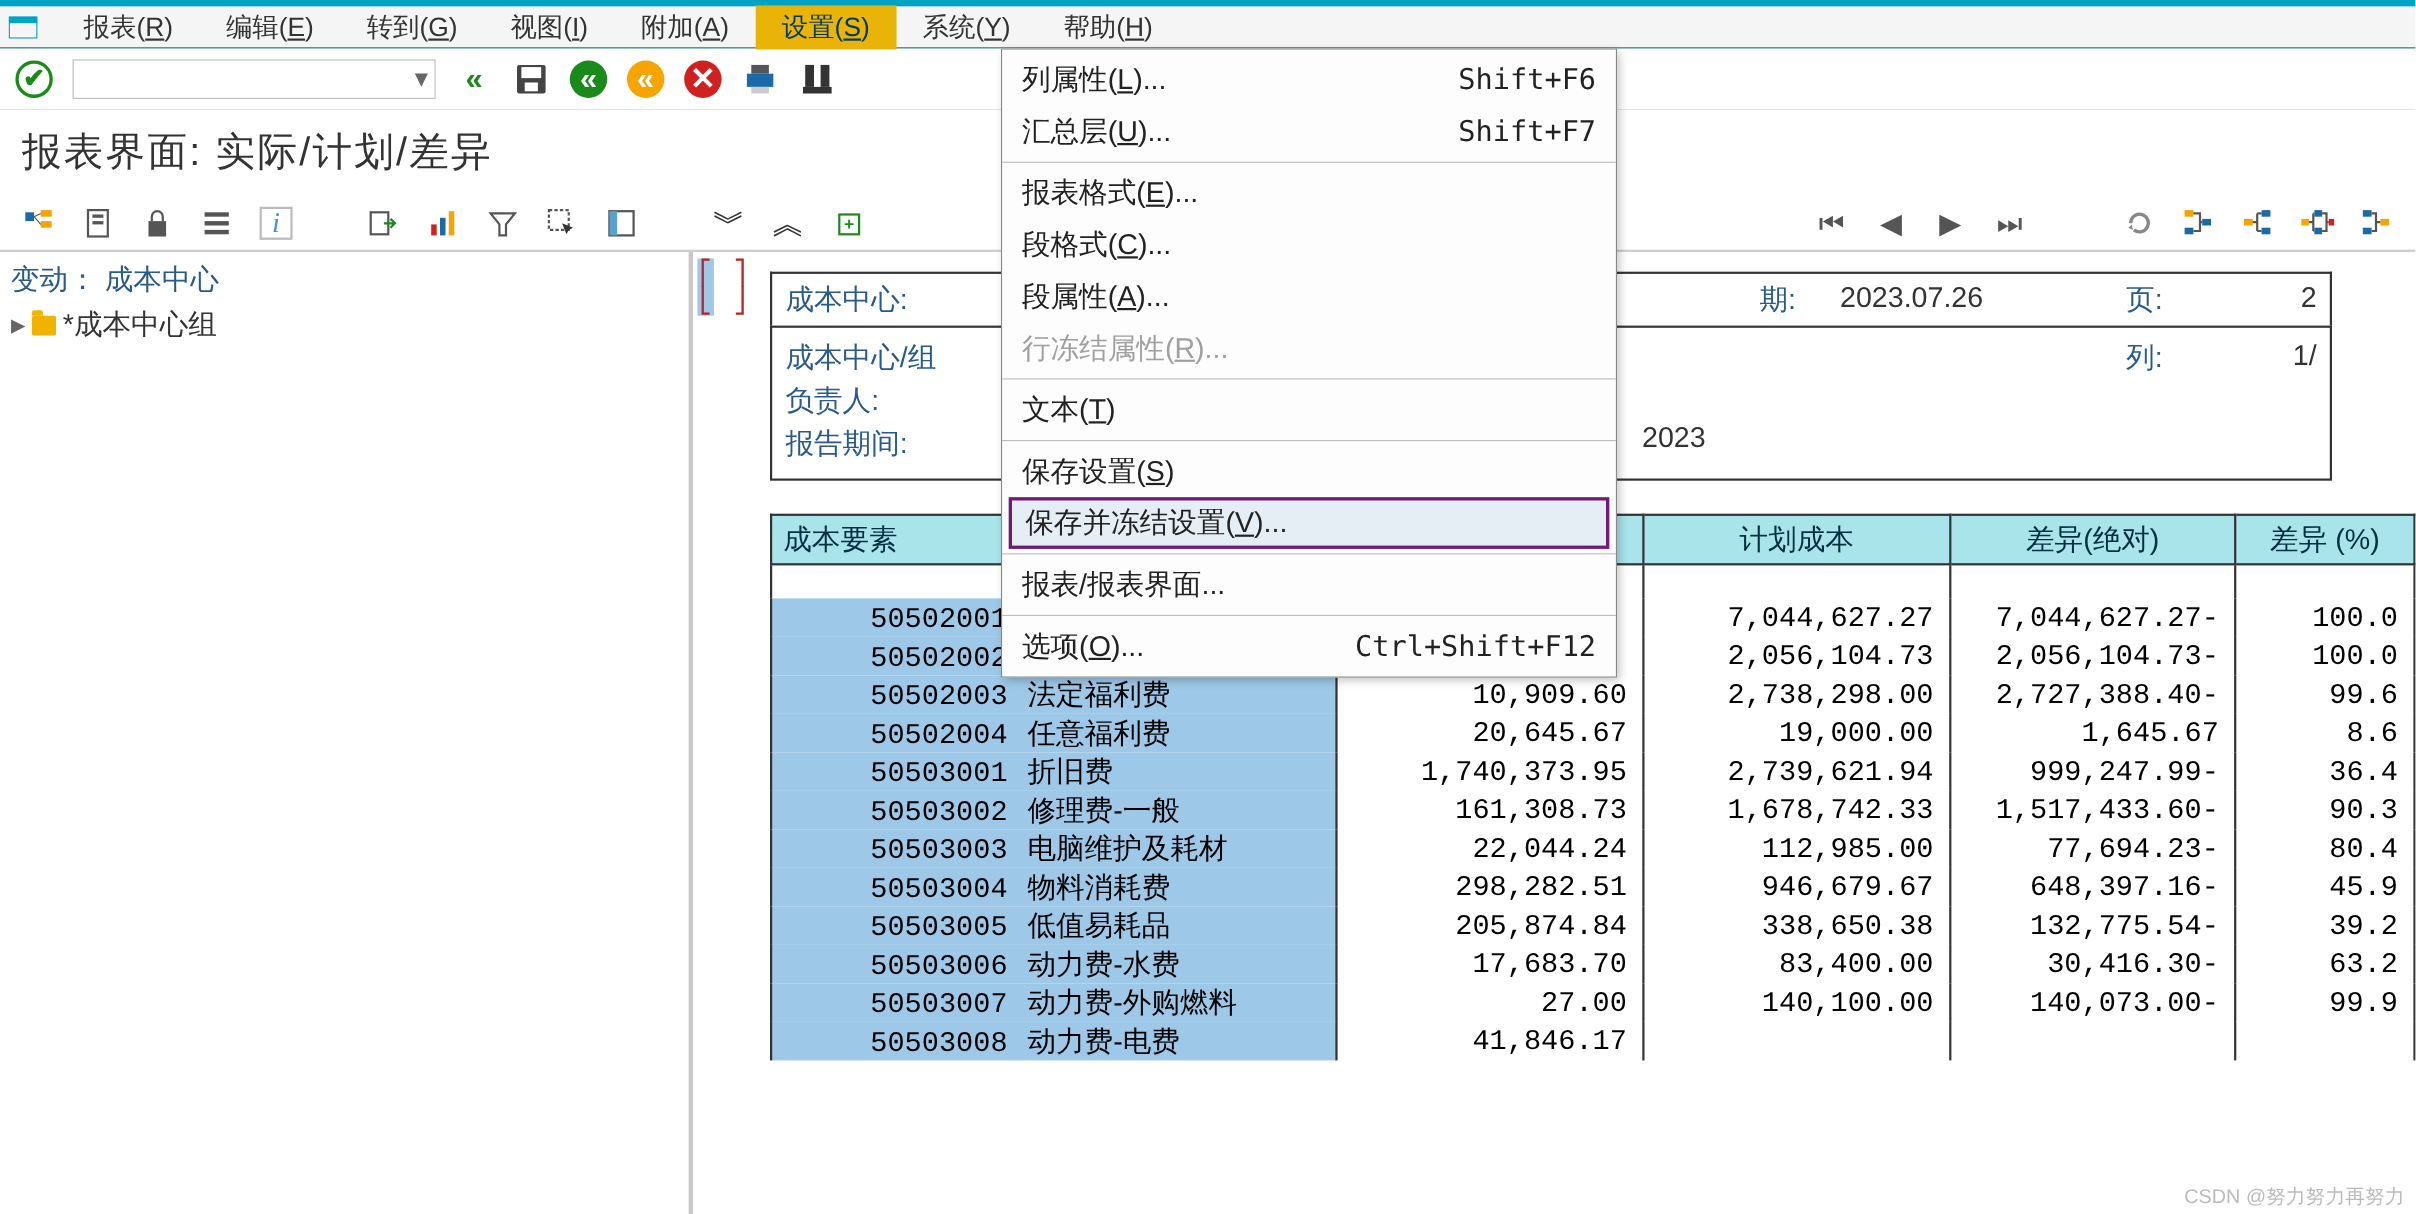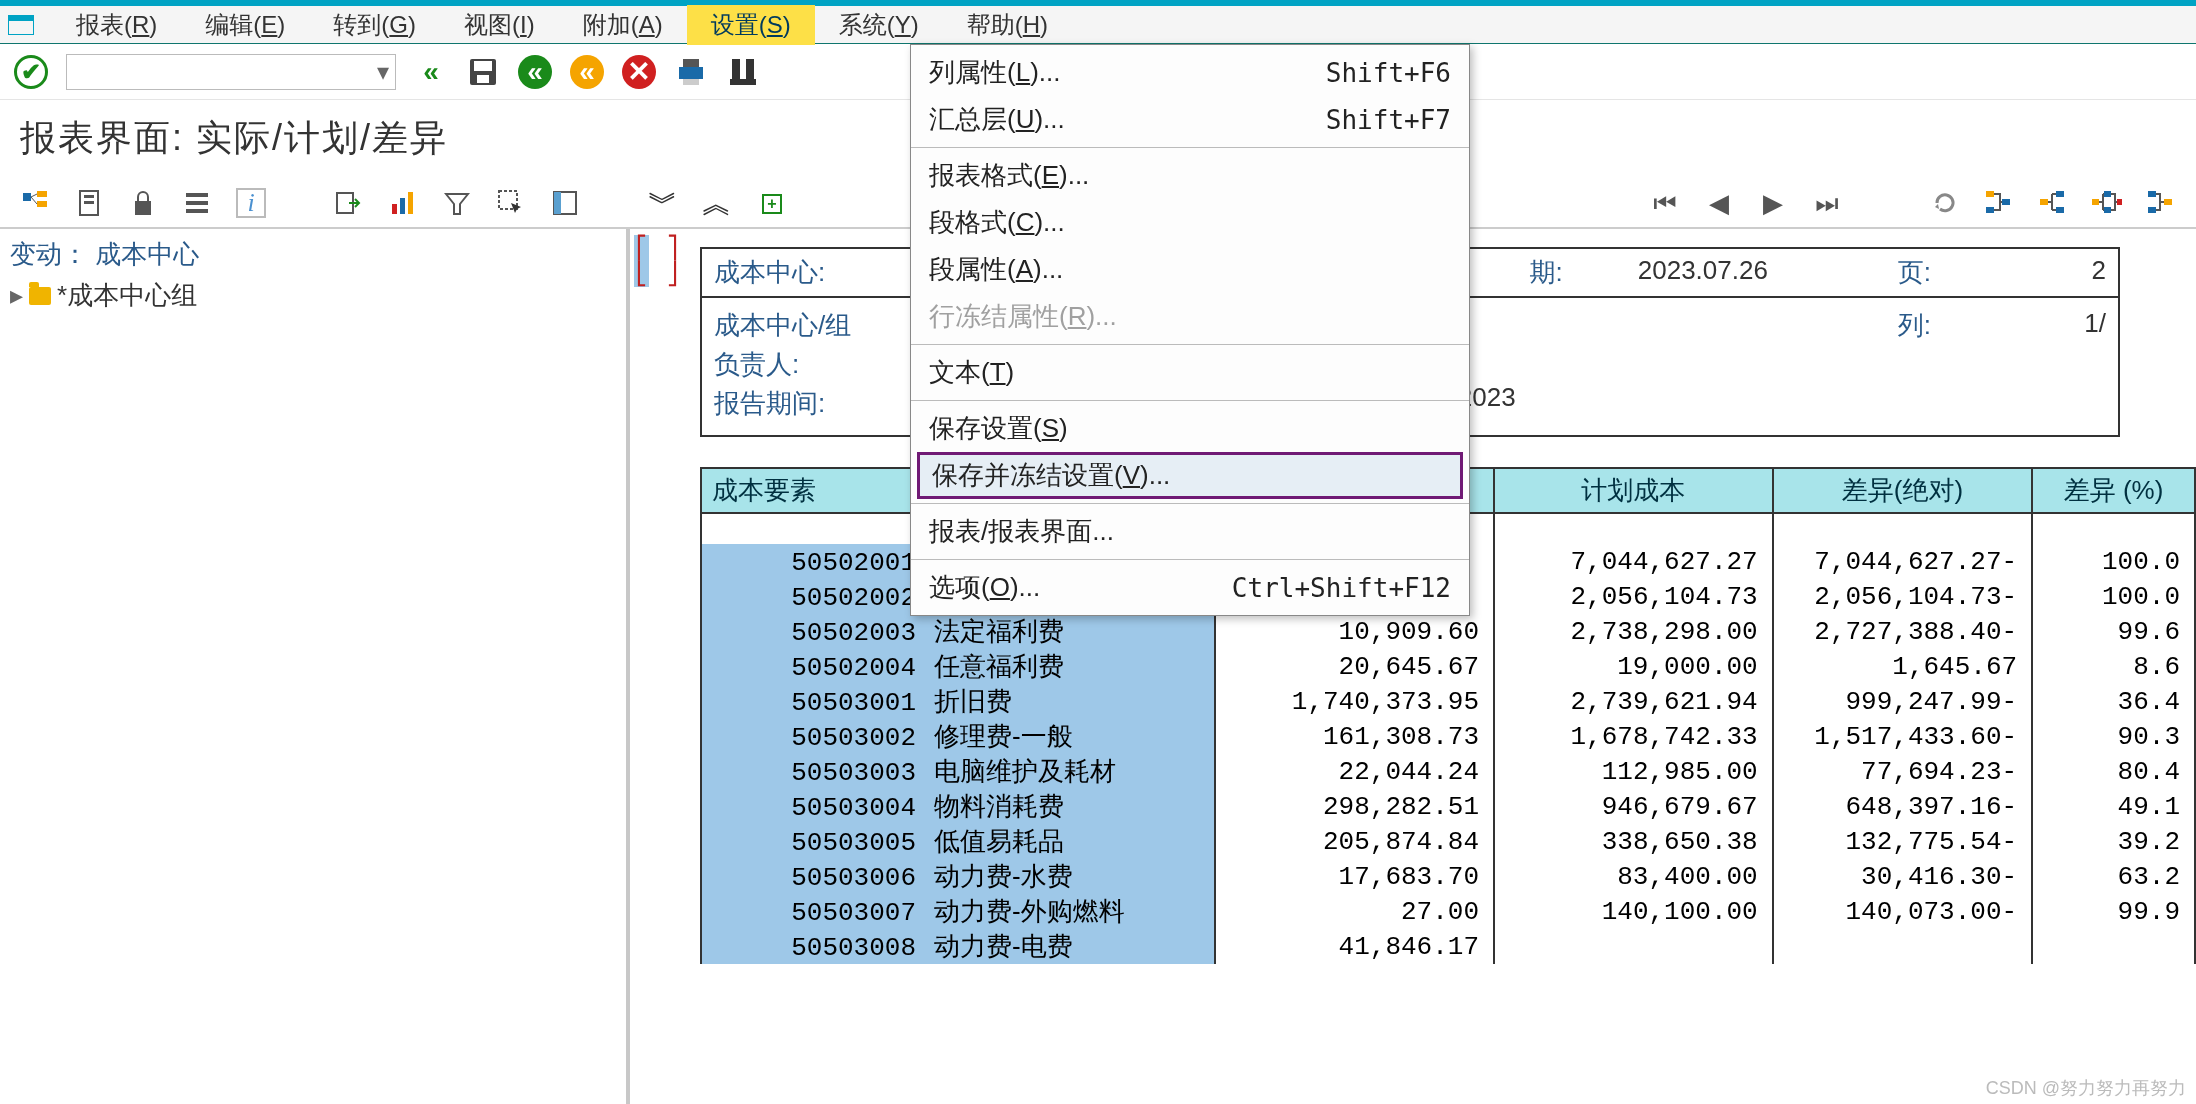--- a/index.html
+++ b/index.html
@@ -1,21 +1,21 @@
 <!DOCTYPE html>
 <html><head>
 <meta charset="utf-8">
 <style>
   * { box-sizing: border-box; margin: 0; padding: 0; }
   html, body { width: 2196px; height: 1104px; font-family: "Microsoft YaHei", Arial, sans-serif; font-size: 24px; background: #fff; overflow: hidden; }
   .topbar { height: 6px; background: #00a3c4; }
   .menubar { display: flex; align-items: center; height: 38px; background: #f5f5f5; border-bottom: 1px solid #0f766e; padding-left: 8px; gap: 0; }
   .menubar .sysicon { width: 28px; height: 28px; margin-right: 16px; display:flex;align-items:center;}
   .menubar .item { padding: 4px 24px; color: #333; cursor: default; }
-  .menubar .item.active { background: #fde047; color: #003a5d; }
+  .menubar .item.active { background: #eab308; color: #003a5d; }
   .menubar .uline { text-decoration: underline; }
   .toolbar1 { display: flex; align-items: center; height: 56px; padding: 6px 14px; gap: 18px; border-bottom: 1px solid #e5e5e5; }
   .tb-ok { width:34px;height:34px;border:3px solid #1a8a1a;border-radius:50%;display:flex;align-items:center;justify-content:center;color:#1a8a1a;font-weight:bold;}
   .tb-input { width: 330px; height: 36px; border:1px solid #bbb; background:#fff; display:flex;align-items:center;justify-content:flex-end;padding-right:6px;}
   .tb-input .dd{color:#666;}
   .tbicon { width:34px;height:34px;display:flex;align-items:center;justify-content:center;font-size:28px;}
   .circ { border-radius:50%; font-weight:bold;}
   .title { font-size: 36px; color:#333; padding: 14px 20px 16px 20px; letter-spacing: 2px; }
   .toolbar2 { display:flex; align-items:center; height:50px; padding: 0 20px; gap: 24px; border-bottom:2px solid #ccc; }
   .toolbar2 .navgrp { margin-left: auto; display:flex; gap:24px; align-items:center;}
@@ -29,21 +29,21 @@
   .folder { width:22px;height:18px;background:#f0b400;border-radius:2px;display:inline-block;position:relative;}
   .folder:before{content:"";position:absolute;top:-5px;left:0;width:10px;height:5px;background:#f0b400;border-radius:2px 2px 0 0;}
   .right { flex:1; position:relative; padding-left: 10px; }
   .marks { position:absolute; left:4px; top:6px; display:flex; gap:18px;}
   .mark { color:#c02020; font-size:22px; }
   .mark.sel { background:#9ec8e8; padding:0 2px;}
   .infobox { margin: 18px 0 0 60px; width: 1420px; }
   .infobox .row1 { border:2px solid #333; border-bottom:none; padding:6px 12px; display:flex; gap: 40px; color:#2a5a8a; font-size:26px;}
   .infobox .row2 { border:2px solid #333; padding:10px 12px 14px 12px; display:flex; gap: 40px; color:#2a5a8a; font-size:26px;}
   .infobox .lbl { min-width: 150px; }
-  .infobox .val { color:#333;margin-left:35px; }
+  .infobox .val { color:#333; }
   .infobox .spacer { flex:1; }
   .tablewrap { margin: 30px 0 0 60px; }
   table.data { border-collapse: collapse; font-size:26px; table-layout:fixed;}
   table.data th { background:#a8e4ea; border:2px solid #333; padding:4px 10px; font-weight:normal; color:#003040; text-align:center;}
   table.data th.lh { text-align:left; width:520px;}
   table.data td { border-left:2px solid #333; border-right:2px solid #333; padding:0 14px; font-family: "Consolas","Courier New",monospace; font-size:26px; text-align:right; white-space:pre;}
   table.data td.elem { text-align:left; background:#9ec8e8; font-family: inherit; white-space:normal;}
   table.data td.elem .code{font-family:"Consolas","Courier New",monospace; display:inline-block; width:200px; text-align:right; margin-right:18px;}
   table.data tr.gap td{height:14px;}
   
@@ -344,21 +344,21 @@
               <td>22,044.24</td>
               <td>112,985.00</td>
               <td>77,694.23-</td>
               <td>80.4</td>
             </tr>
             <tr>
               <td class="elem"><span class="code">50503004</span>物料消耗费</td>
               <td>298,282.51</td>
               <td>946,679.67</td>
               <td>648,397.16-</td>
-              <td>49.1</td>
+              <td>45.9</td>
             </tr>
             <tr>
               <td class="elem"><span class="code">50503005</span>低值易耗品</td>
               <td>205,874.84</td>
               <td>338,650.38</td>
               <td>132,775.54-</td>
               <td>39.2</td>
             </tr>
             <tr>
               <td class="elem"><span class="code">50503006</span>动力费-水费</td>

